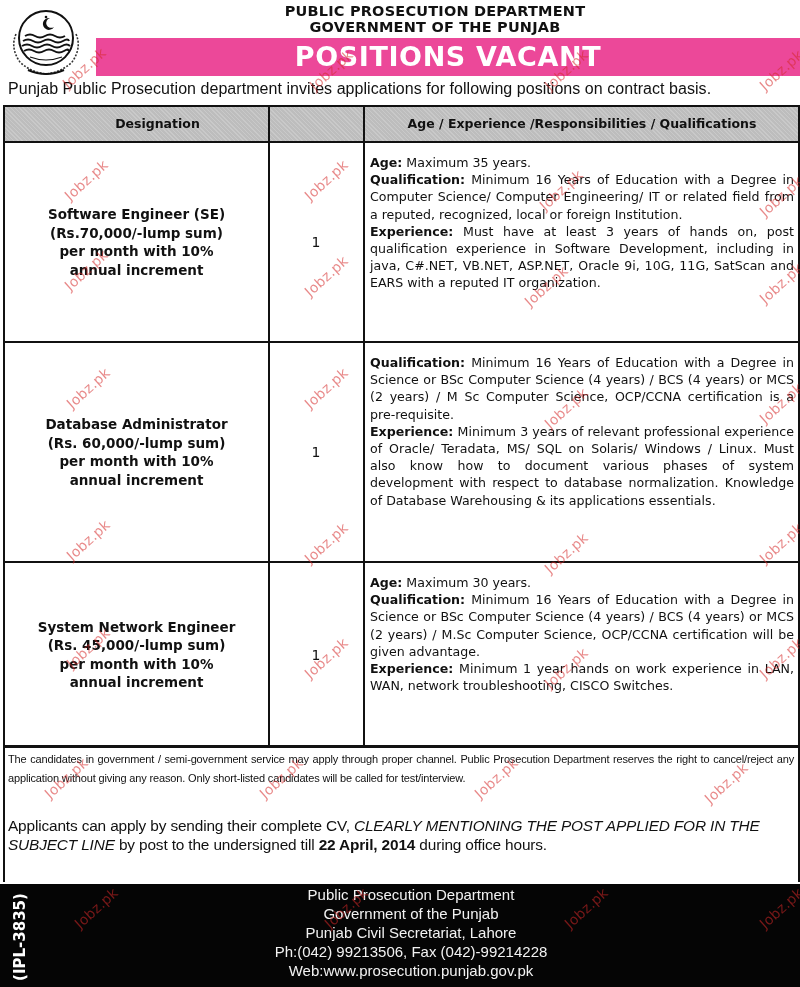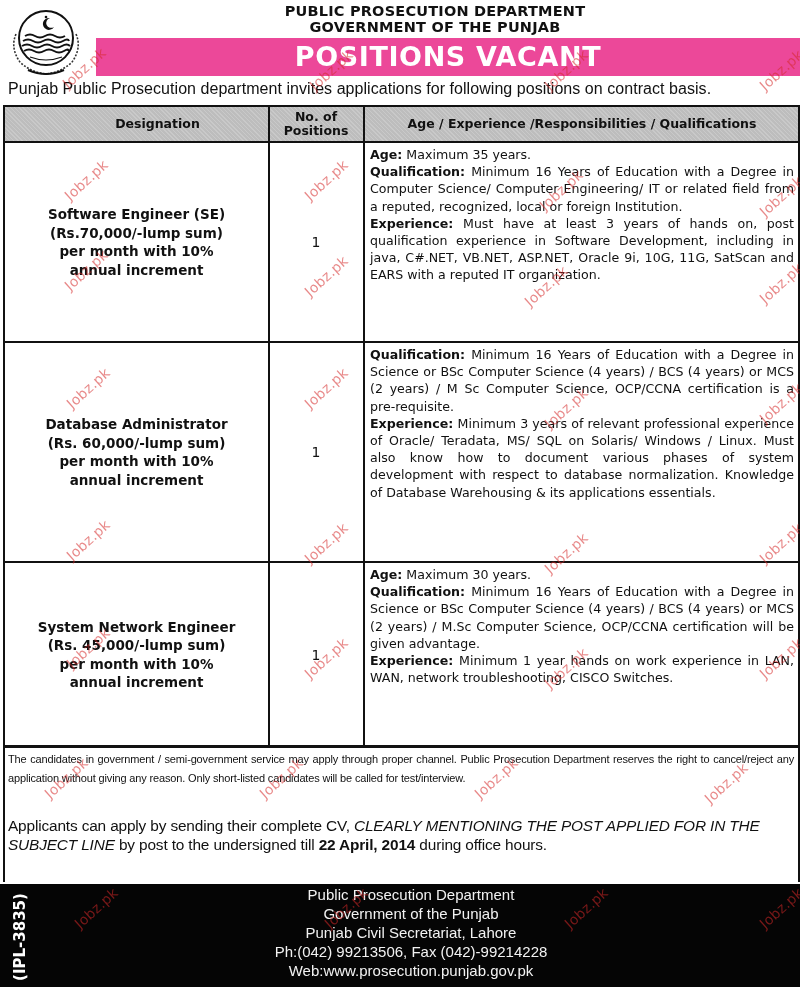--- a/index.html
+++ b/index.html
@@ -59,21 +59,21 @@
     font-family: "DejaVu Sans", sans-serif; font-weight: bold; font-size: 13.5px;
     line-height: 18.5px; text-align: center;
   }
   .cell-desig .lines div { white-space: nowrap; }
   .cell-count {
     position: absolute; left: 263px; top: 0; width: 96px; height: 100%;
     display: flex; align-items: center; justify-content: center;
     font-family: "DejaVu Sans", sans-serif; font-size: 14px;
   }
   .cell-details {
-    position: absolute; left: 365px; top: 3px; width: 424px;
+    position: absolute; left: 365px; top: 11px; width: 424px;
     font-family: "DejaVu Sans", sans-serif; font-size: 12.6px; line-height: 17.2px;
     text-align: justify;
   }
   .cell-details p { margin: 0; }
   .cell-details b { font-weight: bold; }
 
   
   .notes {
     position: absolute; left: 8px; top: 750px; width: 786px;
     font-family: "Liberation Sans", sans-serif; font-size: 11px; line-height: 18.5px;
@@ -141,26 +141,20 @@
   <div class="dept-title">
     <div>PUBLIC PROSECUTION DEPARTMENT</div>
     <div>GOVERNMENT OF THE PUNJAB</div>
   </div>
   <div class="banner">POSITIONS VACANT</div>
   <div class="intro">Punjab Public Prosecution department invites applications for following positions on contract basis.</div>
 
   <div class="grid">
     <div class="thead">
       <div class="th c1">Designation</div>
-      <div class="th c2">
-        <div>
-          <div>No. of</div>
-          <div>Positions</div>
-        </div>
-      </div>
       <div class="th c3">Age / Experience /Responsibilities / Qualifications</div>
     </div>
 
     <div class="vline a"></div>
     <div class="vline b"></div>
 
     <div class="row" style="top:36px; height:200px;">
       <div class="cell-desig">
         <div class="lines">
           <div>Software Engineer (SE)</div>

